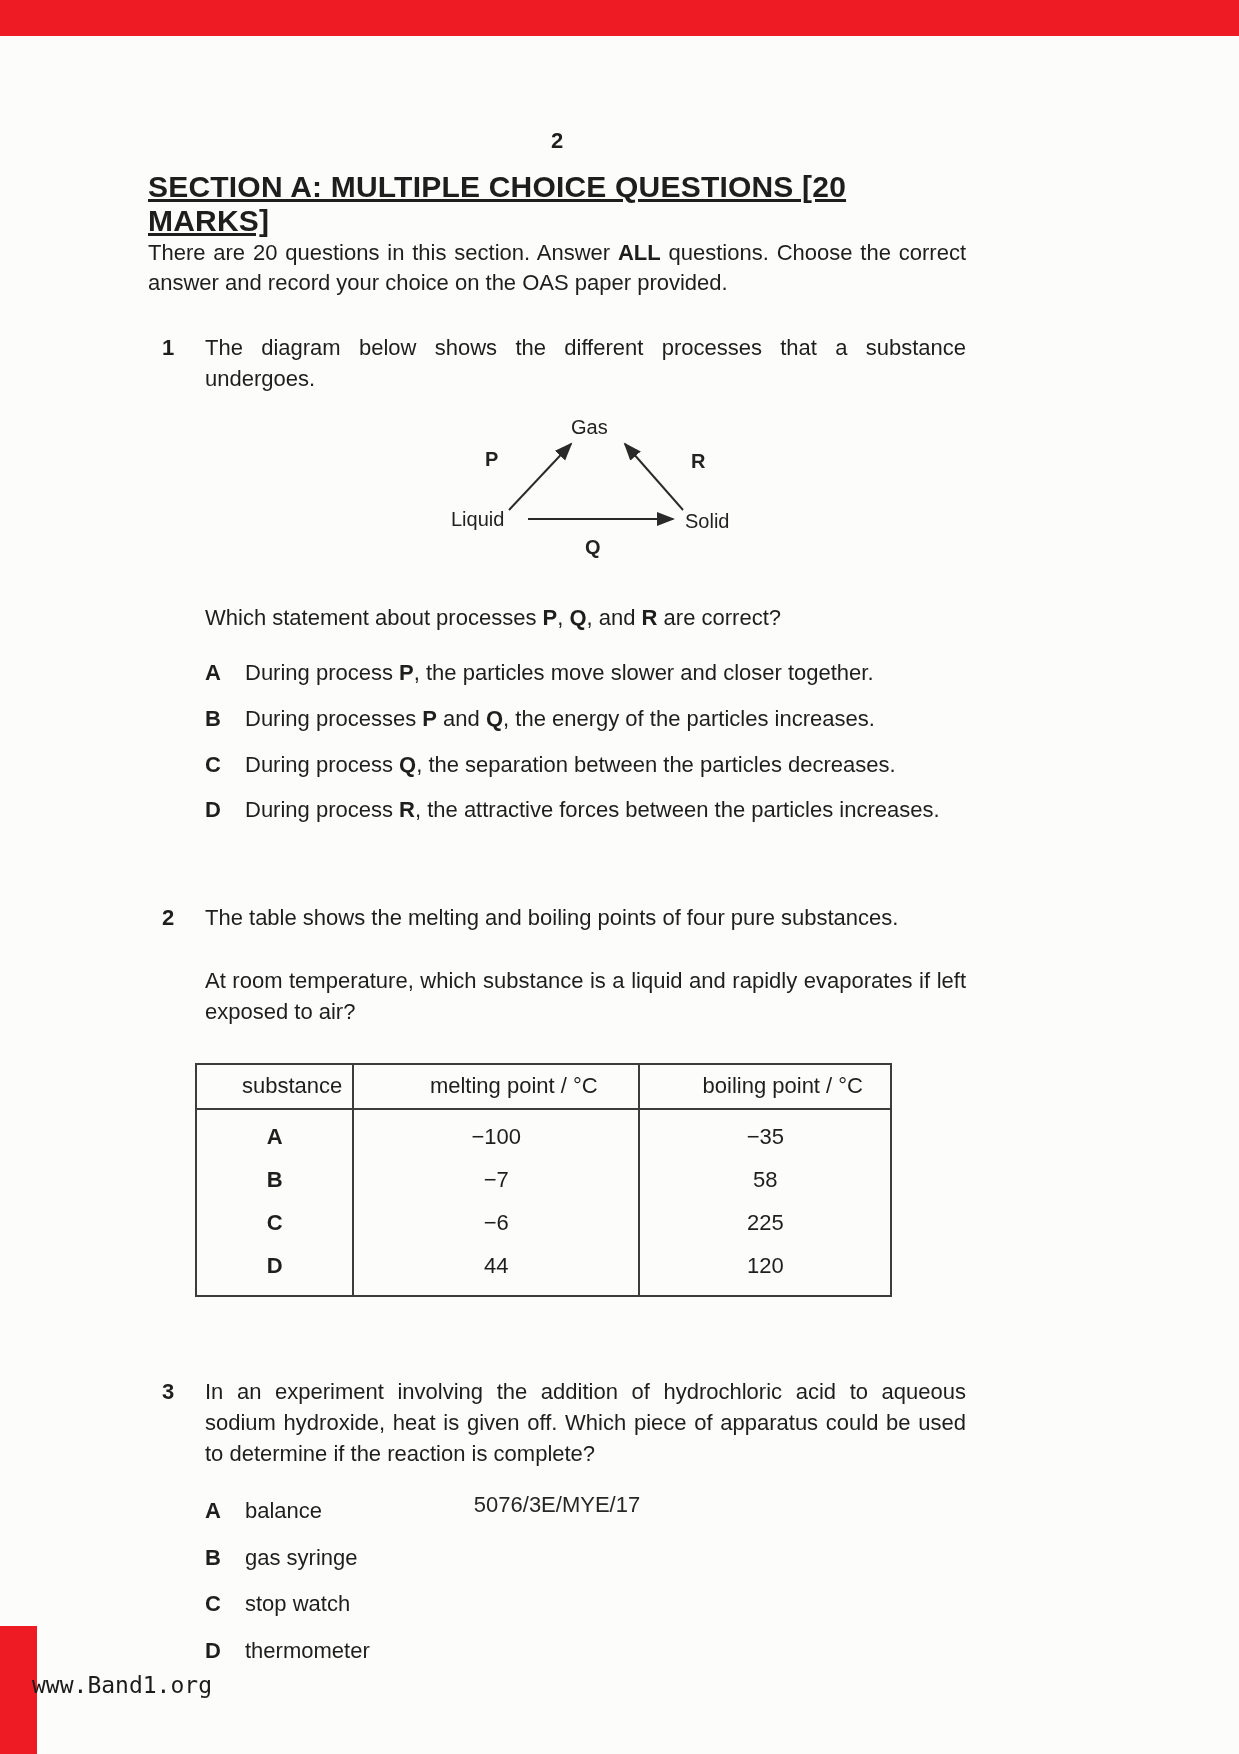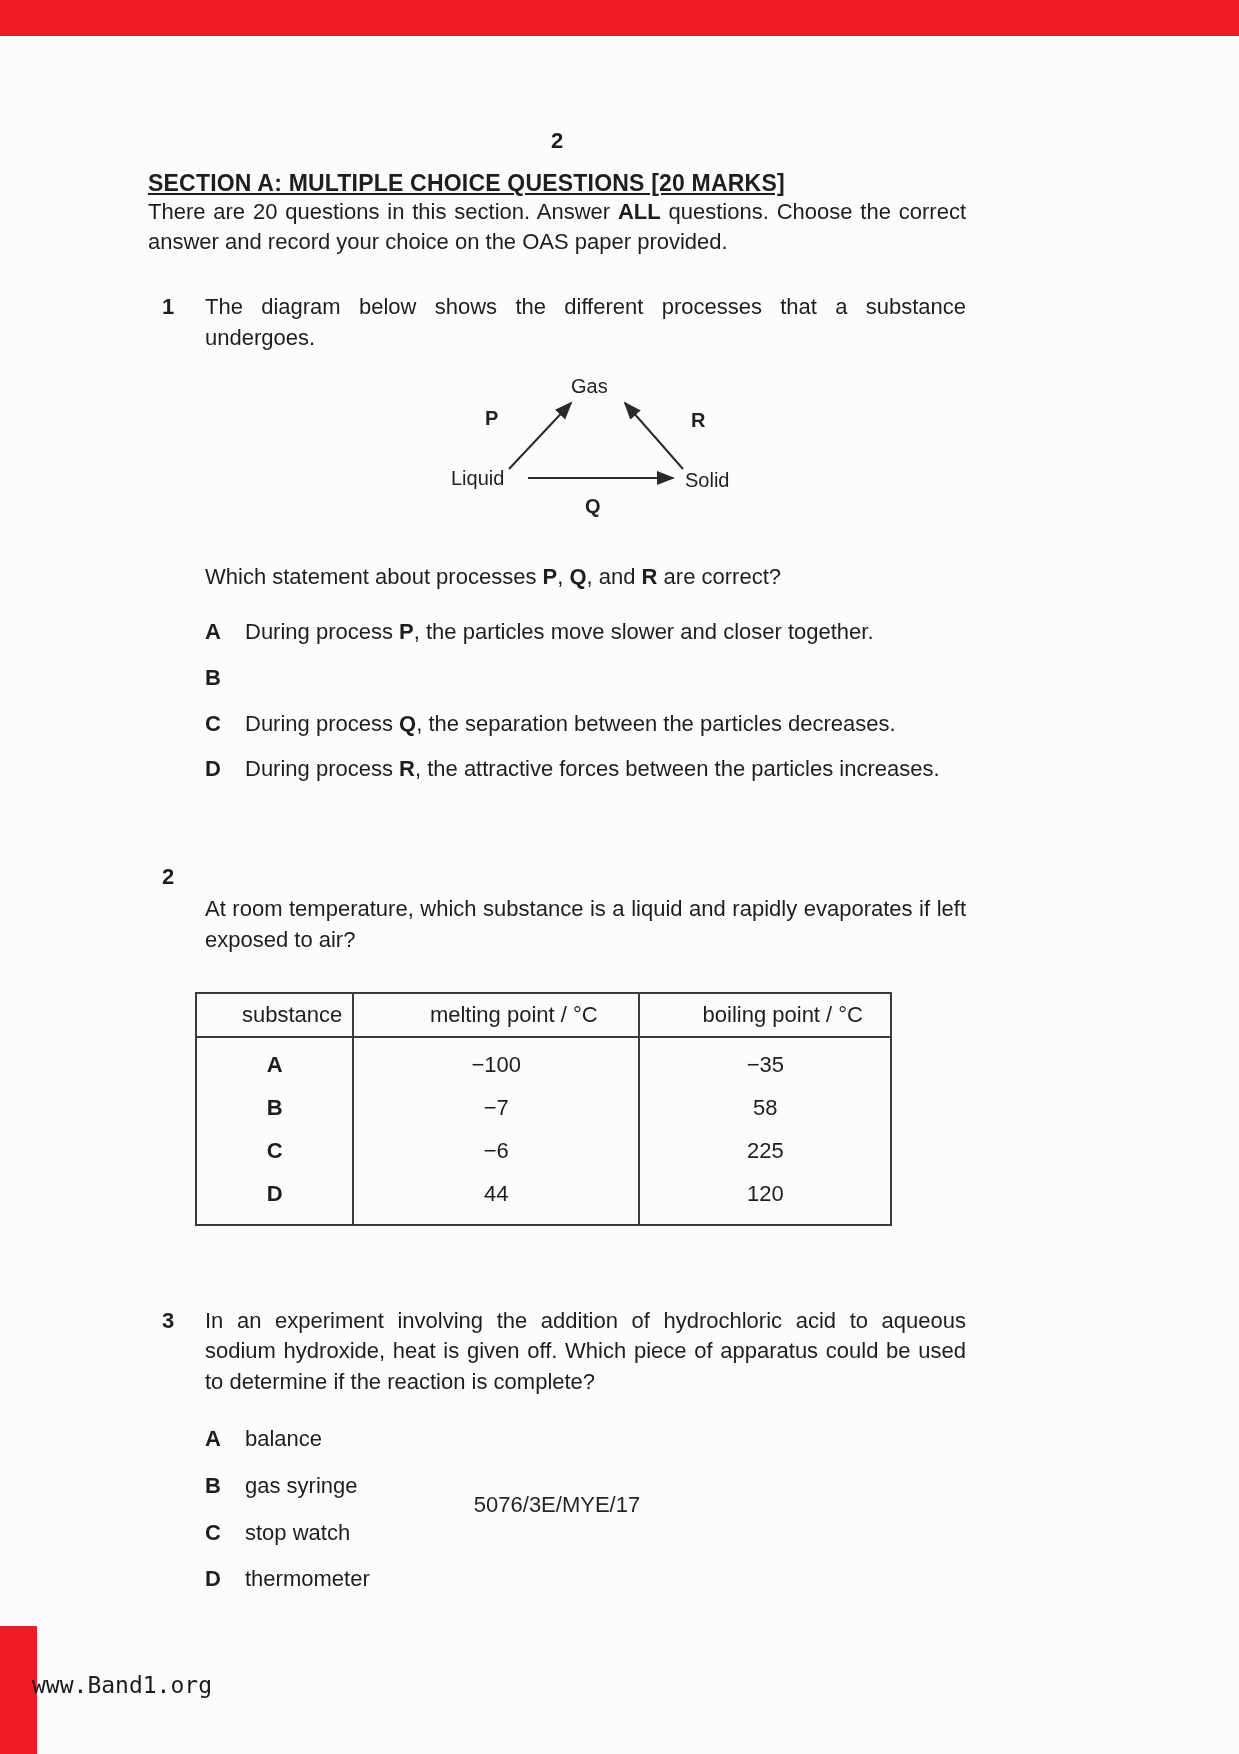--- a/index.html
+++ b/index.html
@@ -10,21 +10,21 @@
     background:#fcfcfb; overflow:hidden;
   }
   .top-bar { position:absolute; top:0; left:0; width:100%; height:36px; background:#ee1b24; }
   .left-bar { position:absolute; left:0; bottom:0; width:37px; height:128px; background:#ee1b24; }
 
   .content { position:absolute; left:148px; top:36px; width:818px; }
 
   .page-number { margin-top:92px; text-align:center; font-size:22px; font-weight:bold; }
 
   .section-title {
-    margin-top:16px; font-size:23px; font-weight:bold;
+    margin-top:16px; font-size:30px; font-weight:bold;
     text-decoration:underline; letter-spacing:0.2px;
   }
 
   .intro { font-size:22px; line-height:1.38; text-align:justify; }
 
   .question { display:flex; align-items:flex-start; }
   .q1 { margin-top:34px; }
   .q2 { margin-top:62px; }
   .q3 { margin-top:80px; }
   .qnum { width:57px; padding-left:14px; font-weight:bold; font-size:22px; line-height:1.4; }
@@ -118,36 +118,38 @@
 
         <p class="stem"><span>Which statement about processes </span><b>P</b><span>, </span><b>Q</b><span>, and </span><b>R</b><span> are correct?</span></p>
 
         <div class="options">
           <div class="option">
             <span class="letter">A</span>
             <span class="otext"><span>During process </span><b>P</b><span>, the particles move slower and closer together.</span></span>
           </div>
           <div class="option">
             <span class="letter">B</span>
+            <span class="otext"><span>During processes </span><b>P</b><span> and </span><b>Q</b><span>, the energy of the particles increases.</span></span>
           </div>
           <div class="option">
             <span class="letter">C</span>
             <span class="otext"><span>During process </span><b>Q</b><span>, the separation between the particles decreases.</span></span>
           </div>
           <div class="option">
             <span class="letter">D</span>
             <span class="otext"><span>During process </span><b>R</b><span>, the attractive forces between the particles increases.</span></span>
           </div>
         </div>
       </div>
     </div>
 
     <div class="question q2">
       <div class="qnum">2</div>
       <div class="qbody">
+        <p class="qtext">The table shows the melting and boiling points of four pure substances.</p>
         <p class="qtext para2">At room temperature, which substance is a liquid and rapidly evaporates if left exposed to air?</p>
 
         <table class="mc-table">
           <thead>
             <tr>
               <th class="col-sub">substance</th>
               <th class="col-melt">melting point / °C</th>
               <th class="col-boil">boiling point / °C</th>
             </tr>
           </thead>

